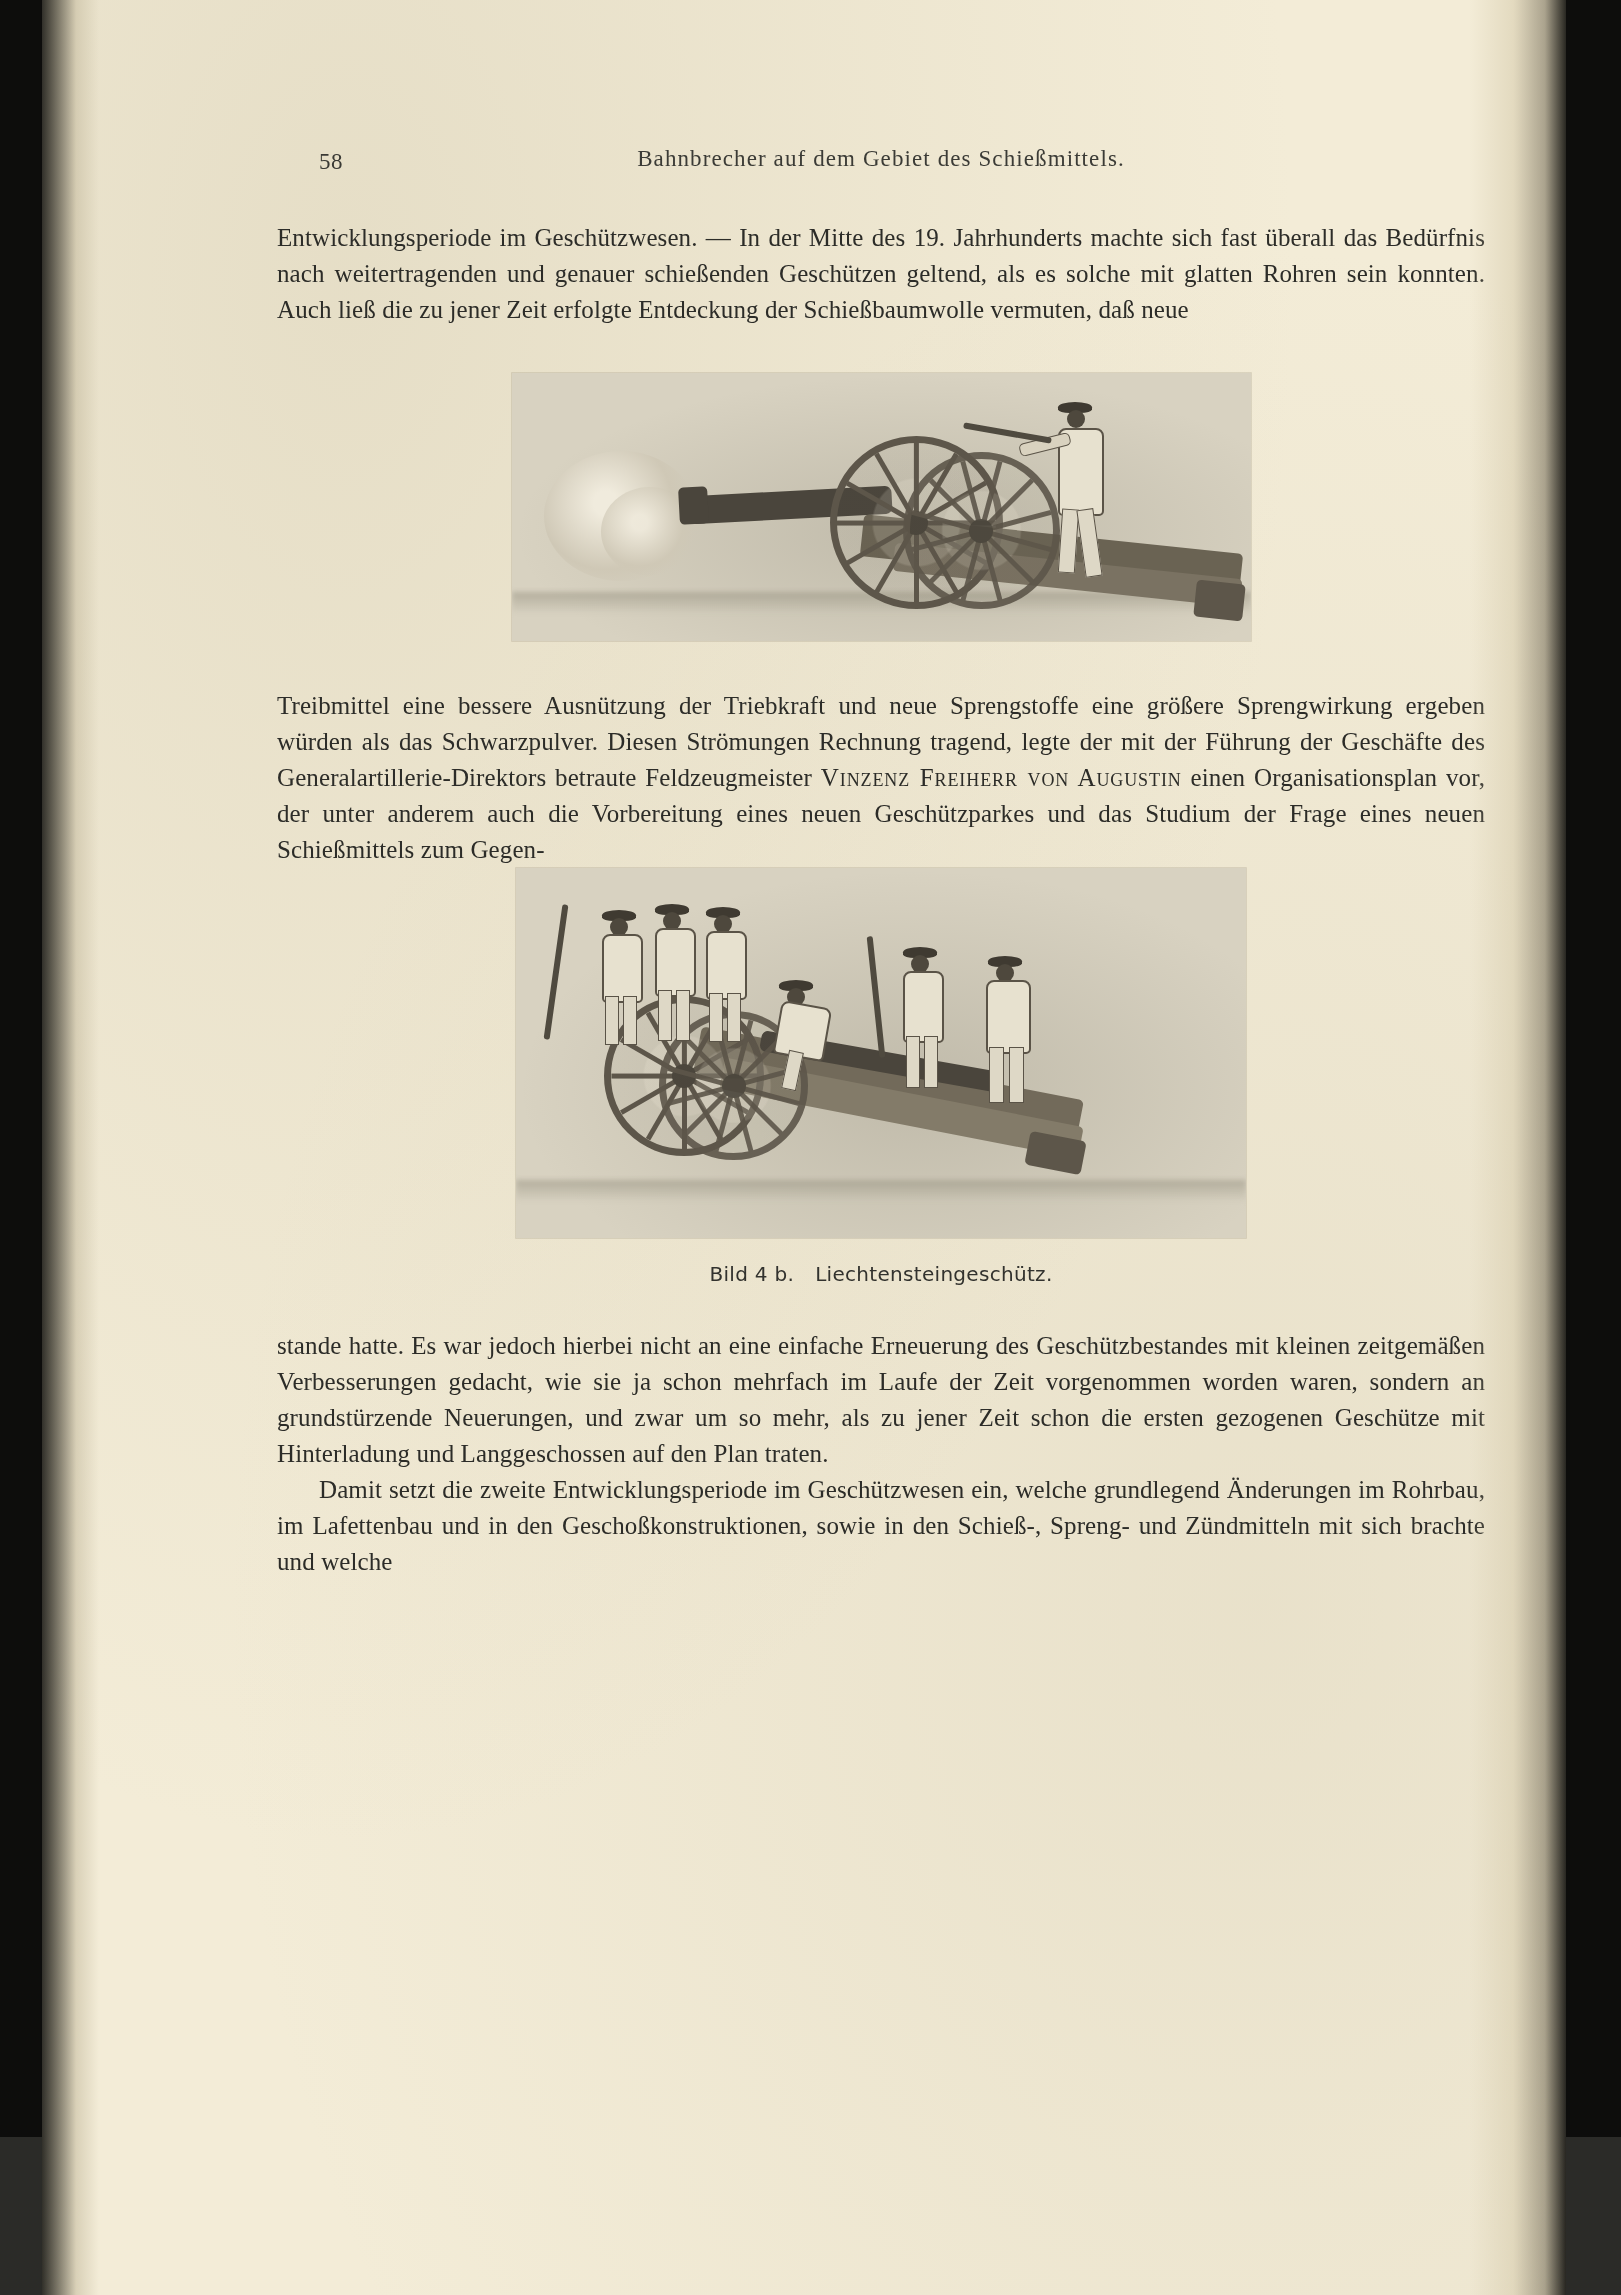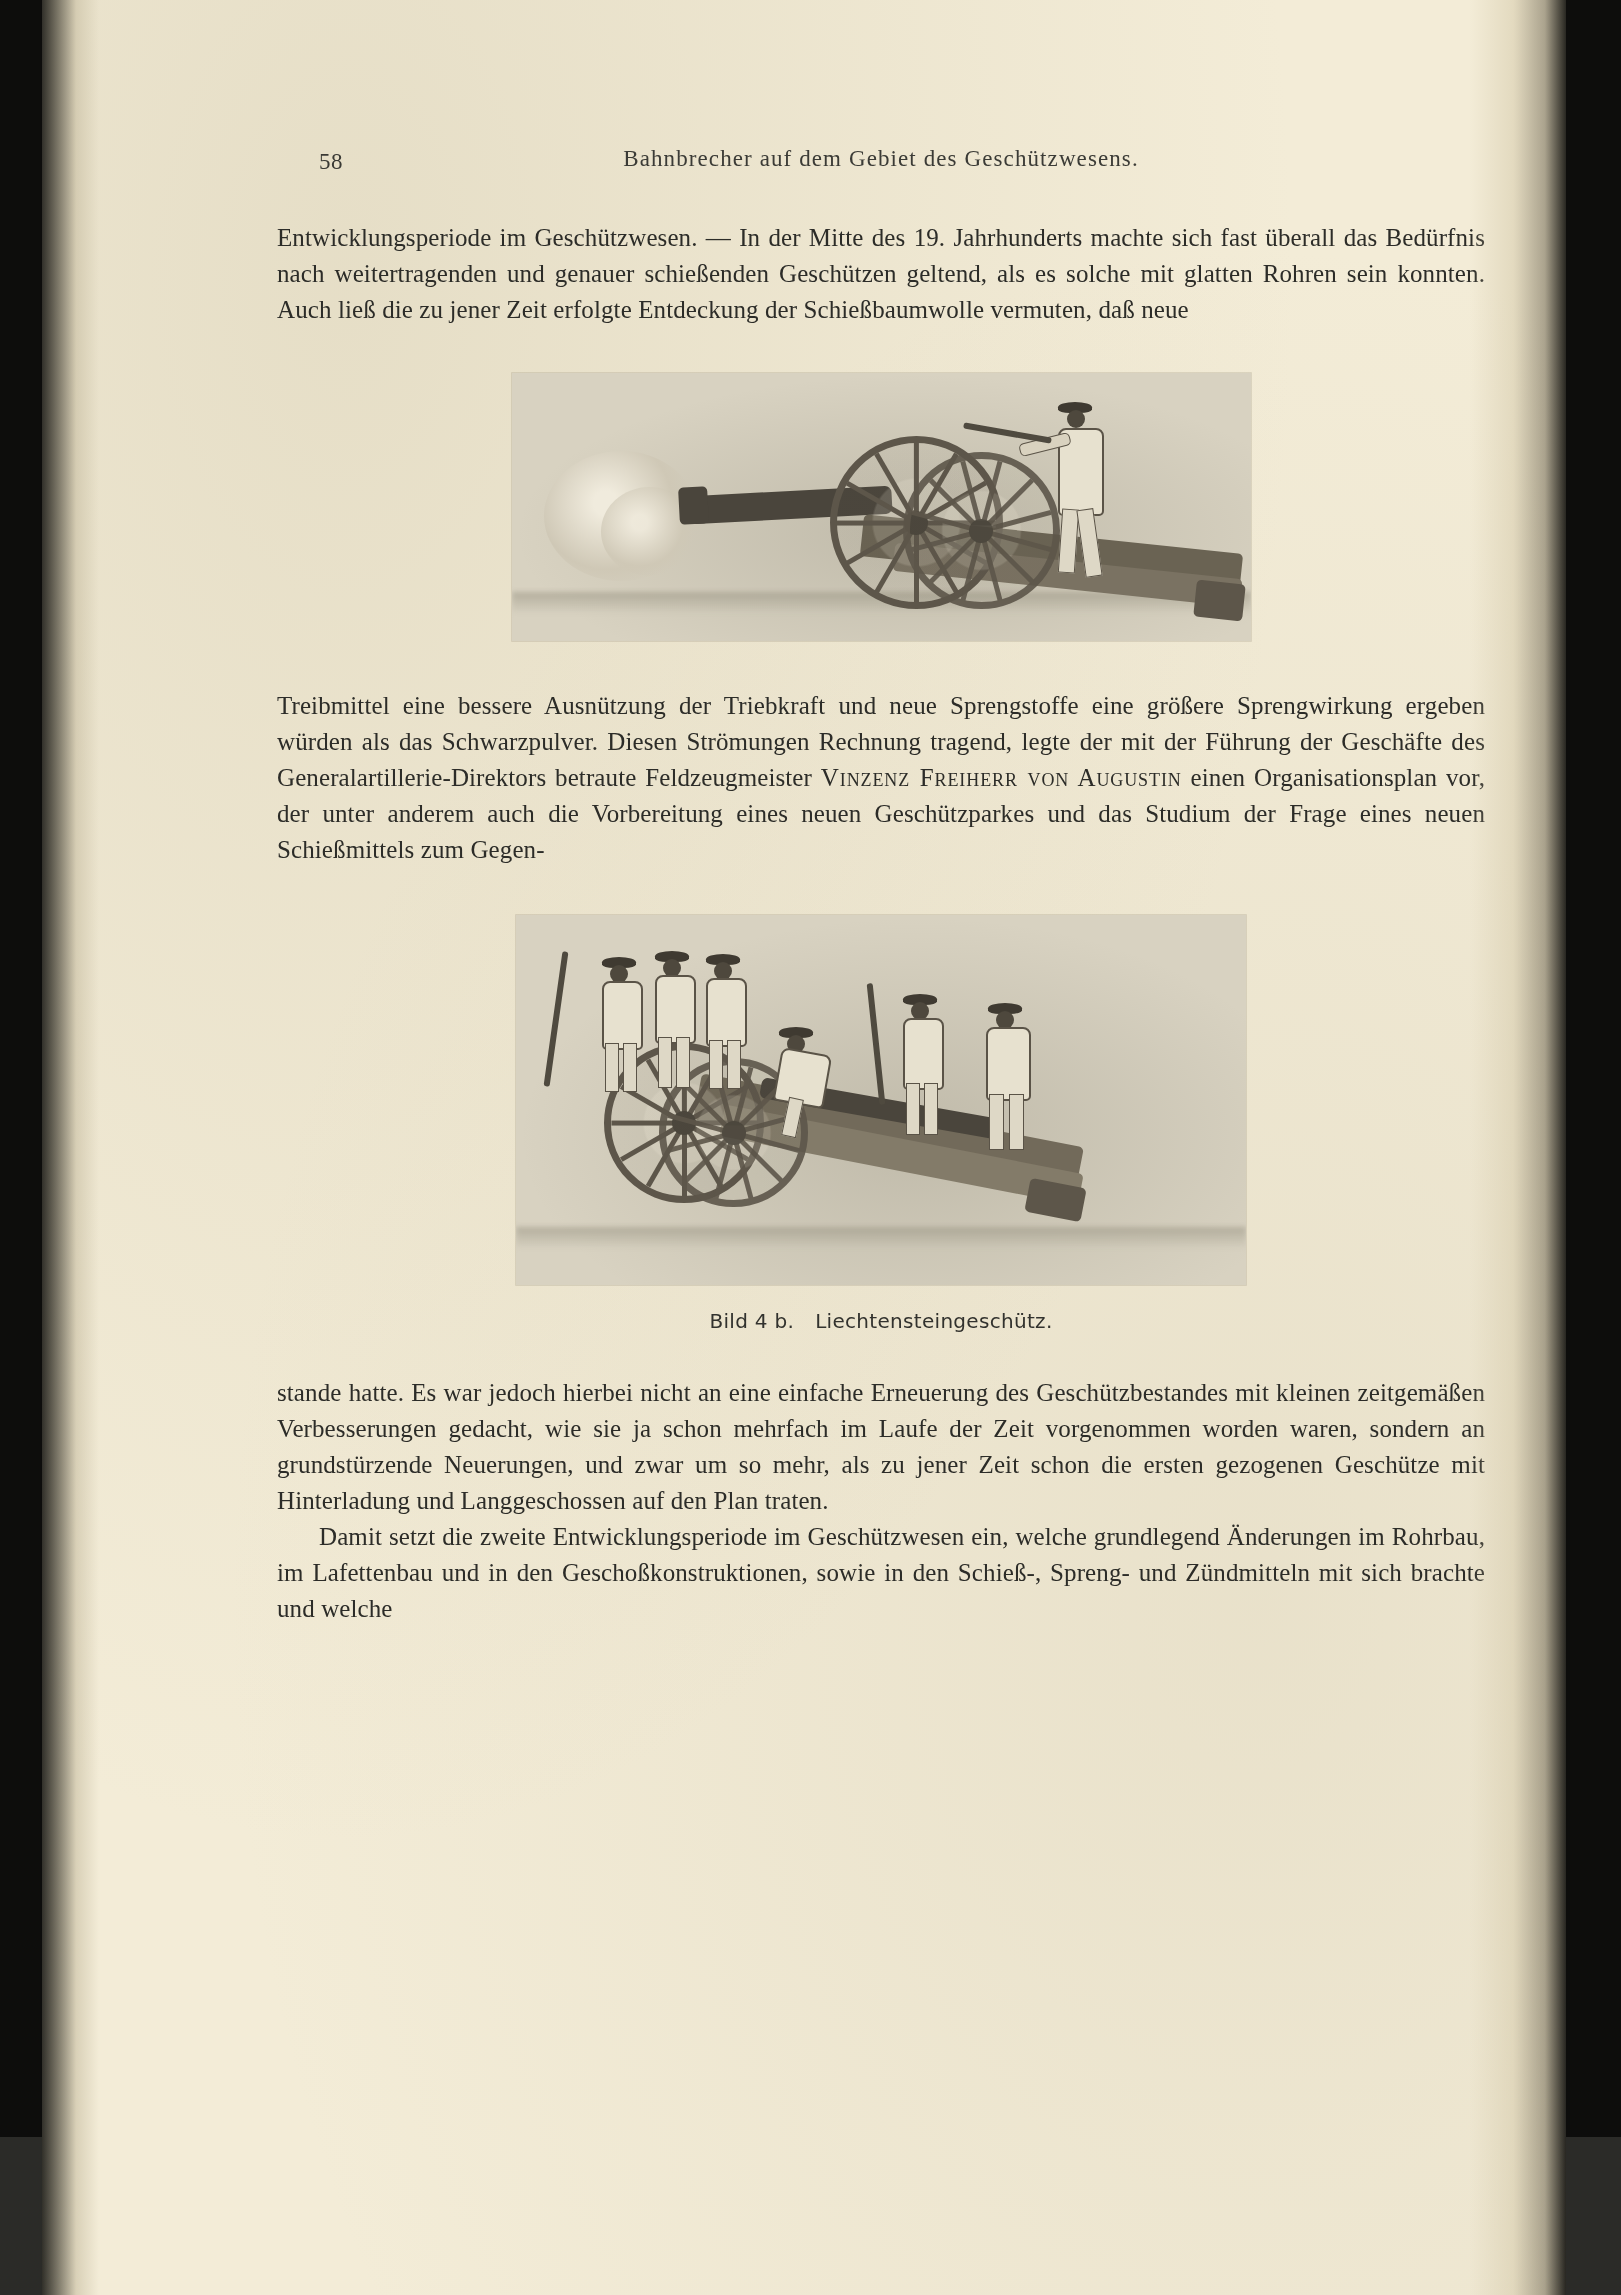--- a/index.html
+++ b/index.html
@@ -223,21 +223,21 @@
 <body>
 
 <div class="scan">
   <div class="page-sheet">
     <div class="grain"></div>
 
     <div class="content">
 
       <div class="runhead">
         <div class="folio">58</div>
-        <div class="runhead-title">Bahnbrecher auf dem Gebiet des Geschützwesens.</div>
+        <div class="runhead-title">Bahnbrecher auf dem Gebiet des Schießmittels.</div>
       </div>
 
       <p class="blk">Entwicklungsperiode im Geschützwesen. — In der Mitte des 19. Jahrhunderts machte sich fast überall das Bedürfnis nach weitertragenden und genauer schießenden Geschützen geltend, als es solche mit glatten Rohren sein konnten. Auch ließ die zu jener Zeit erfolgte Entdeckung der Schießbaumwolle vermuten, daß neue</p>
 
       <figure class="fig1" style="margin-top:45px;">
         <div class="fig-wrap">
           <div class="plate">
             <div class="halo"></div>
 
             <div class="ground1"></div>
@@ -295,21 +295,21 @@
               <div class="s-leg" style="left:29px; top:107px; width:14.6px; height:62px; transform:rotate(4deg);"></div>
               <div class="s-leg" style="left:50px; top:107px; width:14.6px; height:66px; transform:rotate(-8deg);"></div>
             </div>
             <div class="pole" style="left:451px; top:57px; width:89px; height:5.7px; transform:rotate(10deg);"></div>
           </div>
         </div>
       </figure>
 
       <p class="blk" style="margin-top:47px;"><span>Treibmittel eine bessere Ausnützung der Triebkraft und neue Sprengstoffe eine größere Sprengwirkung ergeben würden als das Schwarzpulver. Diesen Strömungen Rechnung tragend, legte der mit der Führung der Geschäfte des Generalartillerie-Direktors betraute Feldzeugmeister </span><span class="sc">Vinzenz Freiherr von Augustin</span><span> einen Organisationsplan vor, der unter anderem auch die Vorbereitung eines neuen Geschützparkes und das Studium der Frage eines neuen Schießmittels zum Gegen-</span></p>
 
-      <figure class="fig2" style="margin-top:47px;">
+      <figure class="fig2" style="">
         <div class="fig-wrap">
           <div class="plate">
             <div class="halo"></div>
             <div class="ground1" style="bottom:37px;"></div>
 
             <div class="trail" style="left:178px; top:195px; width:389px; height:47px; transform:rotate(11deg); background:#726a5a;"></div>
             <div class="trail" style="left:203px; top:224px; width:365px; height:32px; transform:rotate(11deg); background:#837b69;"></div>
             <div class="trail" style="left:511px; top:268px; width:57px; height:34px; transform:rotate(11deg); background:#5d564a;"></div>
             <div class="barrel" style="left:243px; top:183px; width:243px; height:21px; transform:rotate(10deg);"></div>
 

